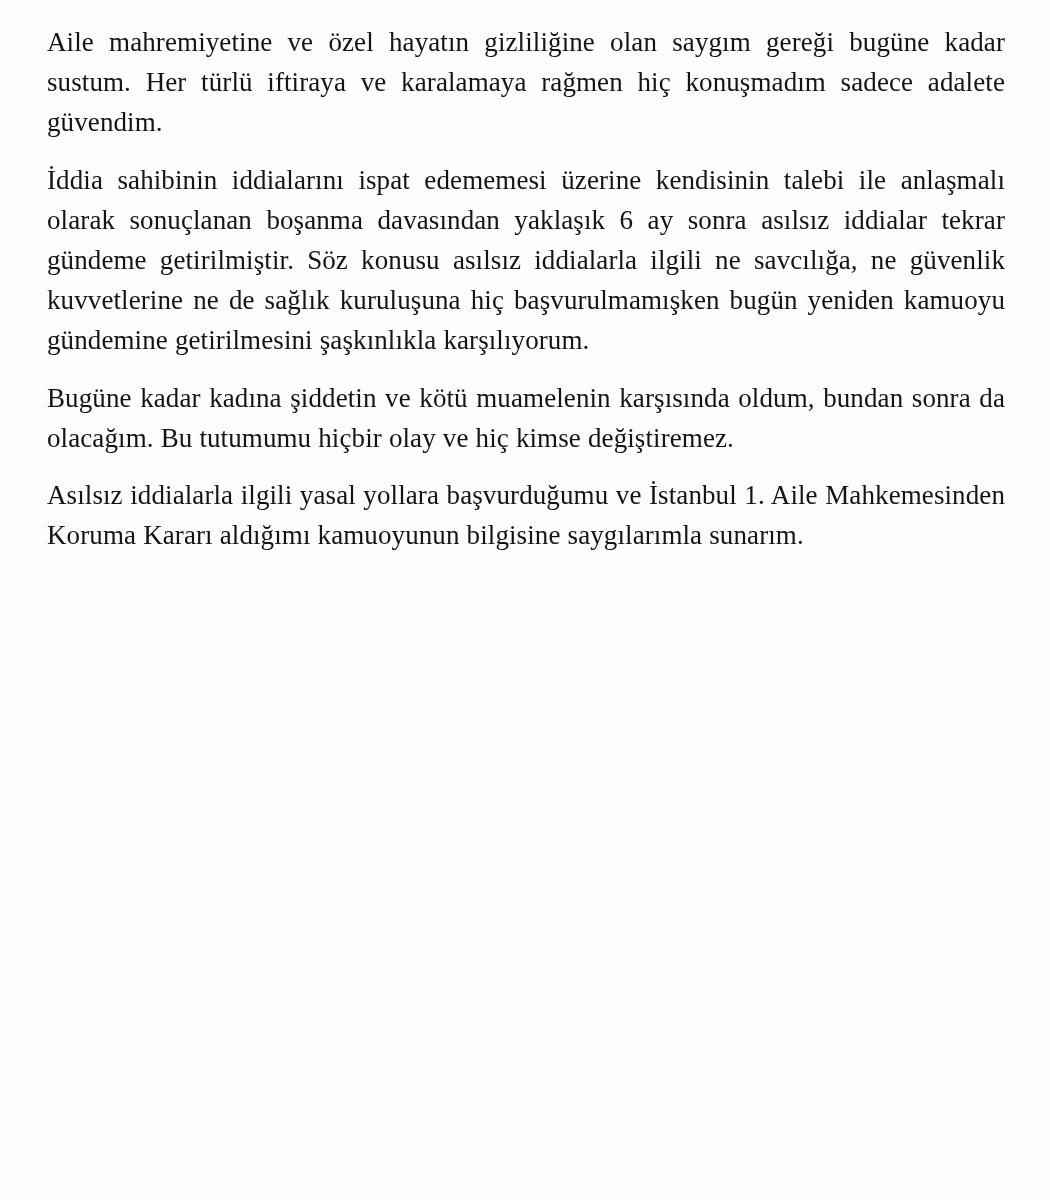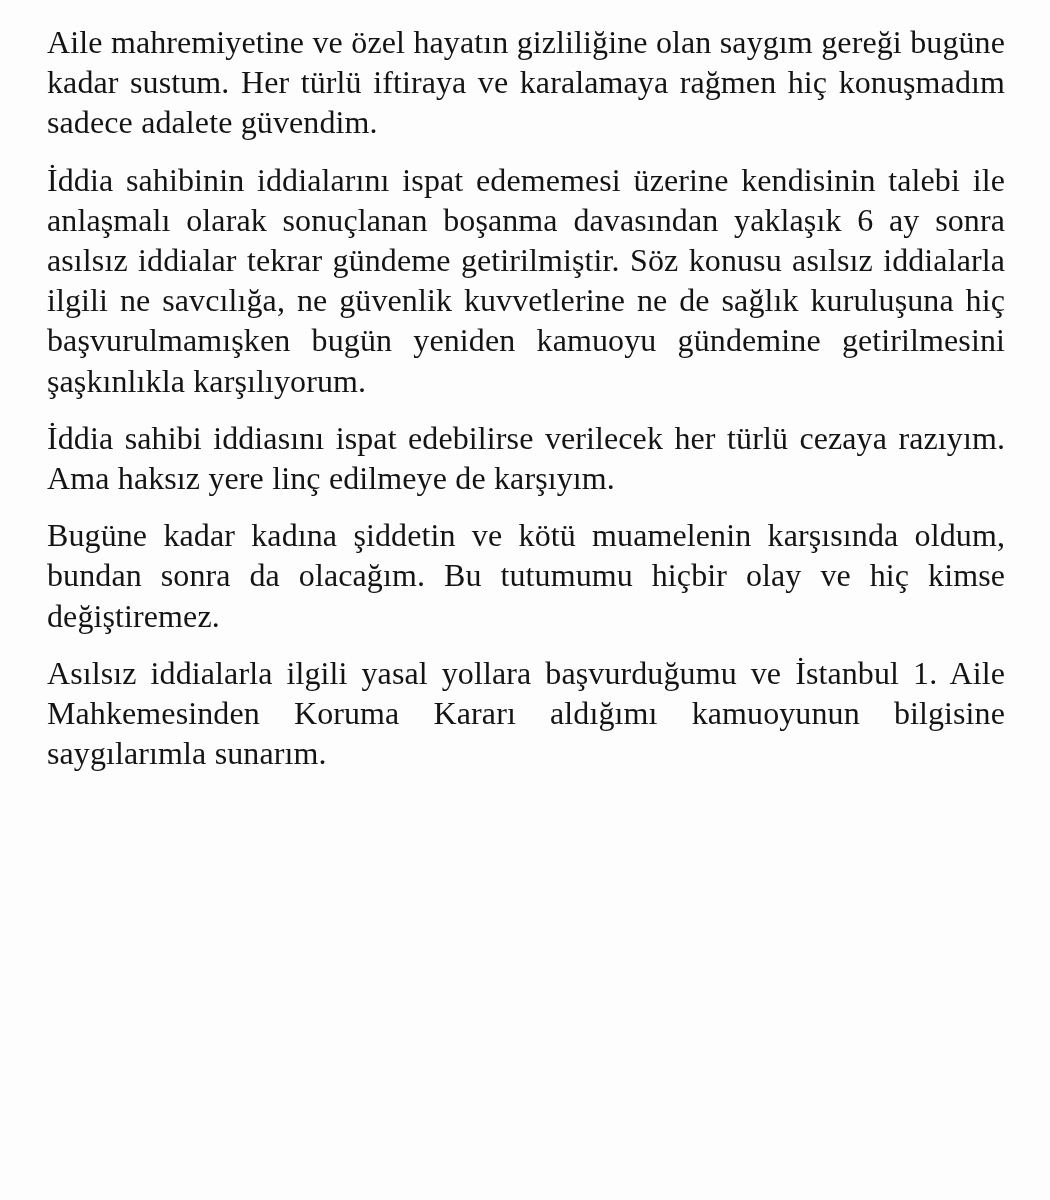--- a/index.html
+++ b/index.html
@@ -19,38 +19,37 @@
     width: 1050px;
     height: 1200px;
     background: #fdfdfd;
     padding: 22px 45px 0 47px;
   }
   .statement {
     width: 958px;
   }
   .para {
     margin: 0 0 17px 0;
-    font-size: 32px;
+    font-size: 27px;
     line-height: 40.2px;
     color: #141414;
     text-align: justify;
     text-justify: inter-word;
     letter-spacing: 0.1px;
     word-spacing: 0.2px;
     -webkit-font-smoothing: antialiased;
   }
   
   .para:last-child {
     margin-bottom: 12px;
   }
 </style>
 </head>
 <body>
 
 <div class="page">
   <article class="statement">
     <p class="para">Aile mahremiyetine ve özel hayatın gizliliğine olan saygım gereği bugüne kadar sustum. Her türlü iftiraya ve karalamaya rağmen hiç konuşmadım sadece adalete güvendim.</p>
     <p class="para">İddia sahibinin iddialarını ispat edememesi üzerine kendisinin talebi ile anlaşmalı olarak sonuçlanan boşanma davasından yaklaşık 6 ay sonra asılsız iddialar tekrar gündeme getirilmiştir. Söz konusu asılsız iddialarla ilgili ne savcılığa, ne güvenlik kuvvetlerine ne de sağlık kuruluşuna hiç başvurulmamışken bugün yeniden kamuoyu gündemine getirilmesini şaşkınlıkla karşılıyorum.</p>
-    <p class="para">İddia sahibi iddiasını ispat edebilirse verilecek her türlü cezaya razıyım. Ama haksız yere linç edilmeye de karşıyım.</p>
     <p class="para">Bugüne kadar kadına şiddetin ve kötü muamelenin karşısında oldum, bundan sonra da olacağım. Bu tutumumu hiçbir olay ve hiç kimse değiştiremez.</p>
     <p class="para">Asılsız iddialarla ilgili yasal yollara başvurduğumu ve İstanbul 1. Aile Mahkemesinden Koruma Kararı aldığımı kamuoyunun bilgisine saygılarımla sunarım.</p>
   </article>
 </div>
 
 </body></html>

